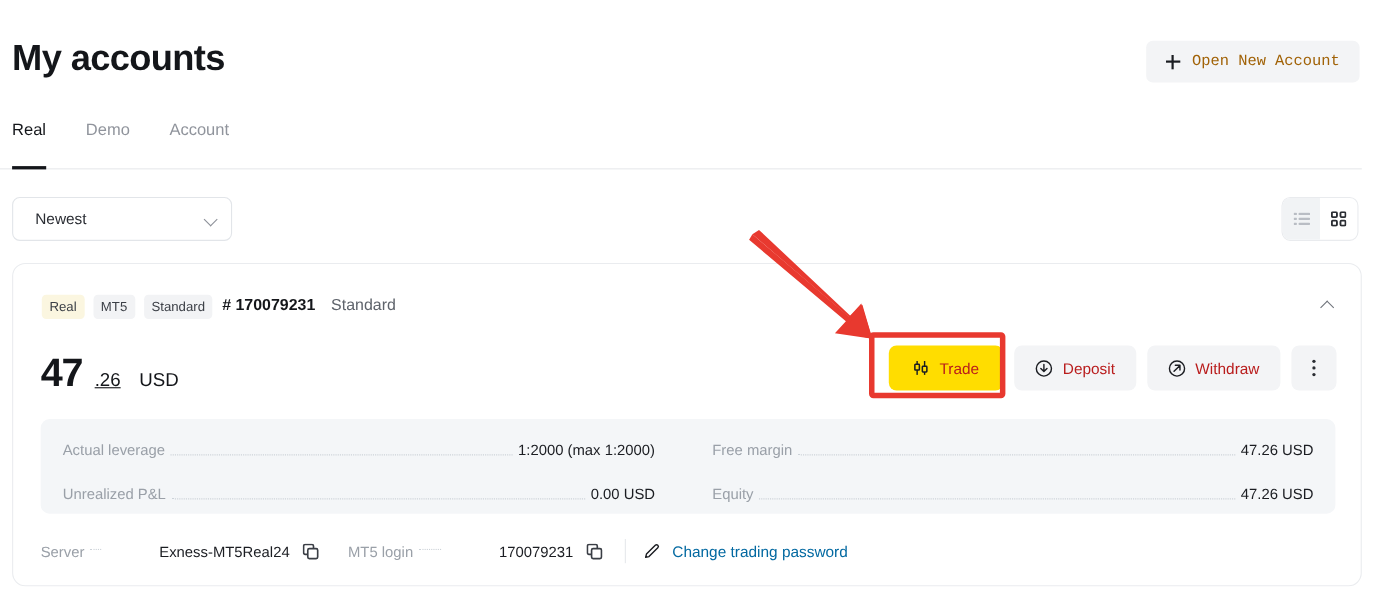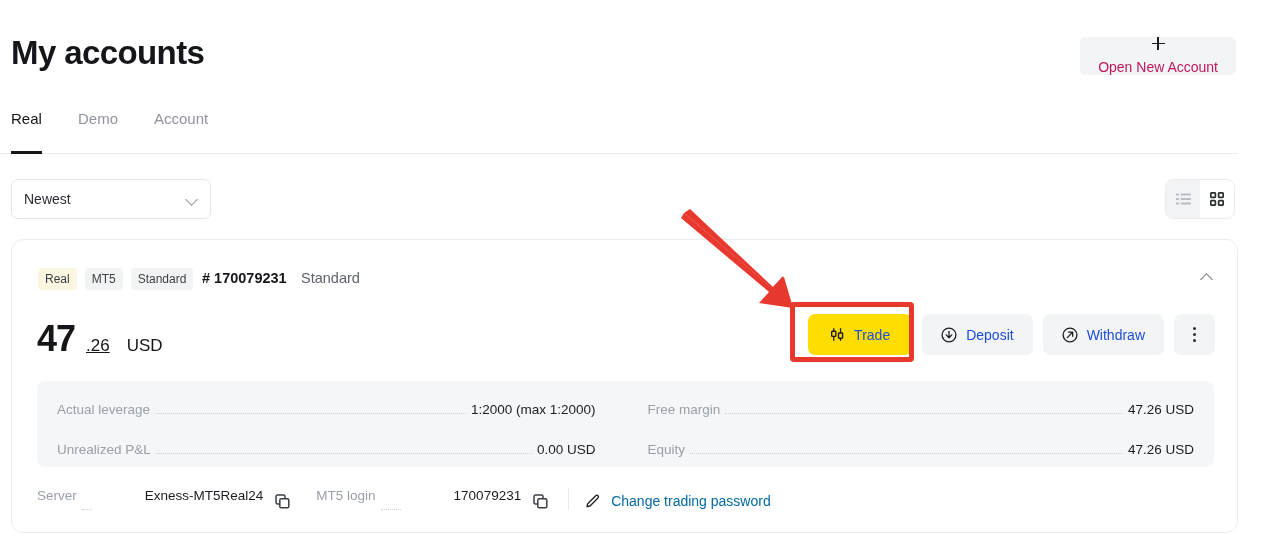--- a/index.html
+++ b/index.html
@@ -19,23 +19,22 @@
   .page-title {
     position: absolute; left: 11px; top: 34px;
     font-size: 33px; font-weight: bold; letter-spacing: -0.6px;
     color: #14161a;
   }
   .open-account-btn {
     position: absolute; right: 33px; top: 37px;
     height: 38px; padding: 0 18px;
     display: flex; align-items: center; gap: 11px;
     background: #f3f4f6; border: none; border-radius: 6px;
-    font-size: 14px; color: #be185d; cursor: pointer;
-    font-family: Liberation Sans, sans-serif;
-    flex-direction: column;
+    font-size: 14px; color: #a16207; cursor: pointer;
+    font-family: Liberation Mono, monospace;
   }
   .plus-icon {
     display: inline-block; width: 13px; height: 13px; position: relative;
   }
   .plus-icon::before, .plus-icon::after {
     content: ""; position: absolute; background: #1b1d22;
   }
   .plus-icon::before { left: 0; top: 5.5px; width: 13px; height: 1.8px; }
   .plus-icon::after { top: 0; left: 5.5px; height: 13px; width: 1.8px; }
 
@@ -58,21 +57,21 @@
   .tab-0 { left: 11px; }
   .tab-1 { left: 78px; }
   .tab-2 { left: 154px; }
 
   
   .sort-select {
     position: absolute; left: 11px; top: 179px;
     width: 200px; height: 40px;
     border: 1px solid #e2e5e9; border-radius: 7px;
     background: #fff; display: flex; align-items: center;
-    padding: 0 12px; font-size: 14px; color: #2a2d33; cursor: pointer;
+    padding: 0 20px; font-size: 14px; color: #2a2d33; cursor: pointer;
   }
   .sort-select .chev {
     position: absolute; right: 14px; top: 15px;
     width: 9px; height: 9px; border-right: 1.6px solid #8d9199;
     border-bottom: 1.6px solid #8d9199; transform: rotate(45deg);
   }
   .view-toggle {
     position: absolute; right: 34px; top: 179px;
     width: 70px; height: 40px;
     border: 1px solid #e9ebee; border-radius: 8px;
@@ -119,21 +118,21 @@
   .balance { position: absolute; left: 25px; top: 78px; display: flex; align-items: baseline; gap: 11px; }
   .bal-int { font-size: 36px; font-weight: bold; letter-spacing: -1px; color: #14161a; }
   .bal-dec { font-size: 17px; color: #14161a; margin-left: 0px; text-decoration: underline; }
   .bal-cur { font-size: 17px; color: #14161a; margin-left: 6px; }
 
   
   .actions { position: absolute; right: 22px; top: 74px; display: flex; align-items: center; gap: 10px; }
   .act-btn {
     height: 41px; border: none; border-radius: 7px; cursor: pointer;
     display: flex; align-items: center; justify-content: center; gap: 9px;
-    font-size: 14px; color: #1d4ed8; background: #f3f4f6;
+    font-size: 14px; color: #b91c1c; background: #f3f4f6;
     font-family: "Liberation Sans", sans-serif; padding: 0 19px;
   }
   .act-btn.trade { background: #ffdd00; font-weight: normal; padding: 0 22px; }
   .act-btn.kebab { width: 41px; padding: 0; }
   .kebab-dots { display: flex; flex-direction: column; gap: 3px; align-items: center; }
   .kebab-dots i { width: 3.2px; height: 3.2px; border-radius: 50%; background: #2a2d33; display: block; }
 
   
   .stats {
     position: absolute; left: 25px; top: 141px;
@@ -145,21 +144,21 @@
   .stat-cell.left { padding-right: 30px; }
   .stat-cell.right { padding-left: 22px; }
   .stat-label { font-size: 13.5px; color: #9aa0a8; white-space: nowrap; }
   .leader {
     flex: 1 1 auto; border-bottom: 1px dotted #ccd2d8;
     margin: 0 5px 4px 5px; min-width: 12px;
   }
   .stat-value { font-size: 13.5px; color: #1b1d22; white-space: nowrap; }
 
   
-  .footer { position: absolute; left: 25px; top: 248px; display: flex; height: 26px; }
+  .footer { position: absolute; left: 25px; top: 248px; display: flex; align-items: center; height: 26px; }
   .f-label { font-size: 13.5px; color: #9aa0a8; white-space: nowrap; }
   .f-value { font-size: 13.5px; color: #1b1d22; white-space: nowrap; padding-left: 48px; }
   .f-dots { border-bottom: 1px dotted #ccd2d8; margin: 0 5px 4px 5px; }
   .copy-btn { background: none; border: none; cursor: pointer; padding: 0 4px; display: flex; align-items: center; }
   .divider-v { width: 1px; height: 22px; background: #e6e8eb; margin: 0 16px; }
   .change-pass { display: flex; align-items: center; gap: 10px; cursor: pointer; background: none; border: none;
     font-size: 14px; color: #0369a1; font-family: "Liberation Sans", sans-serif; }
 
   
   .anno { position: absolute; left: 0; top: 0; width: 1269px; height: 548px; pointer-events: none; }

